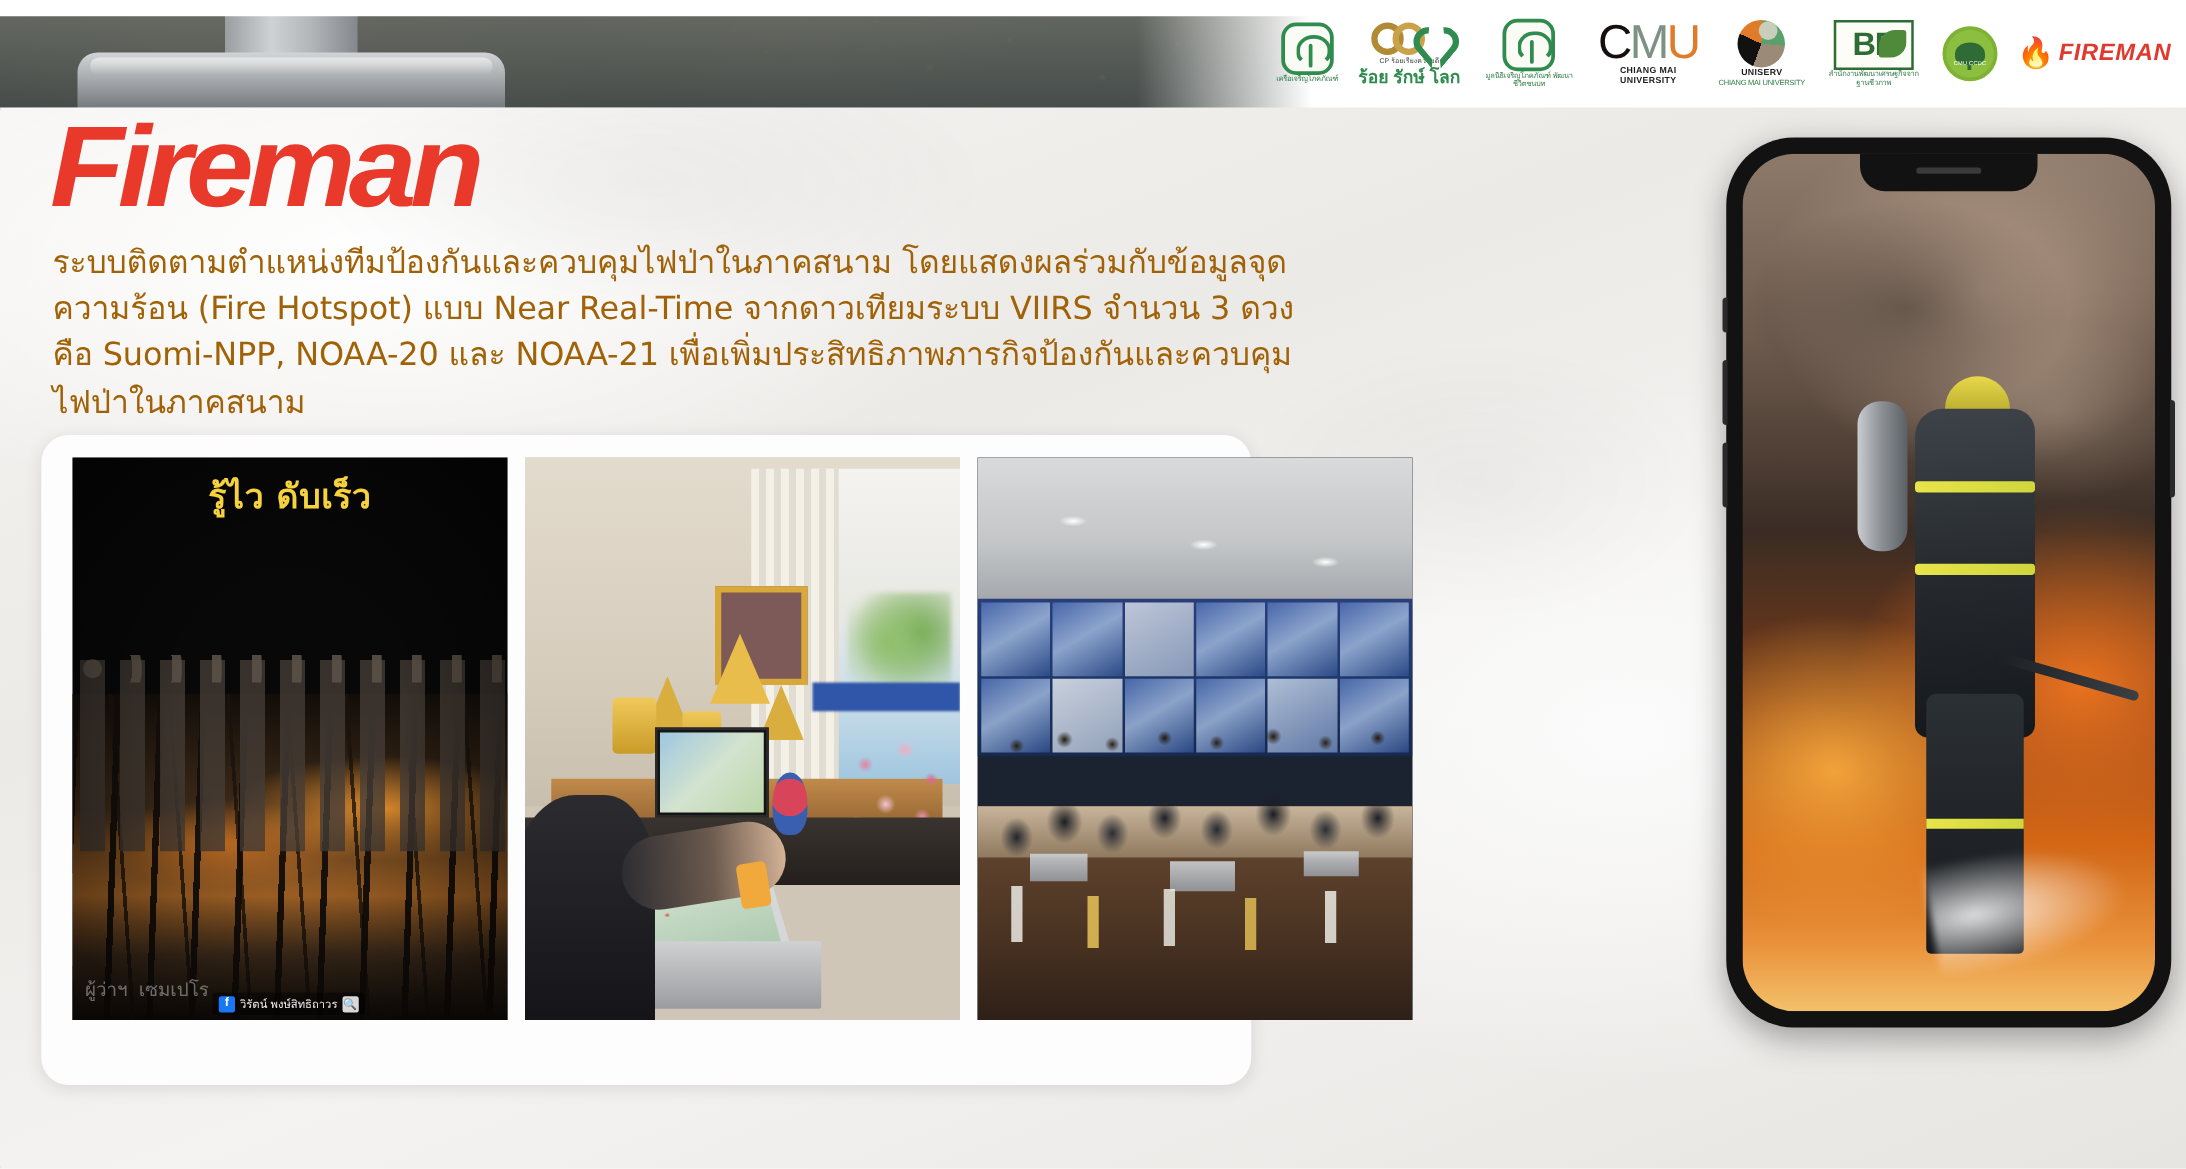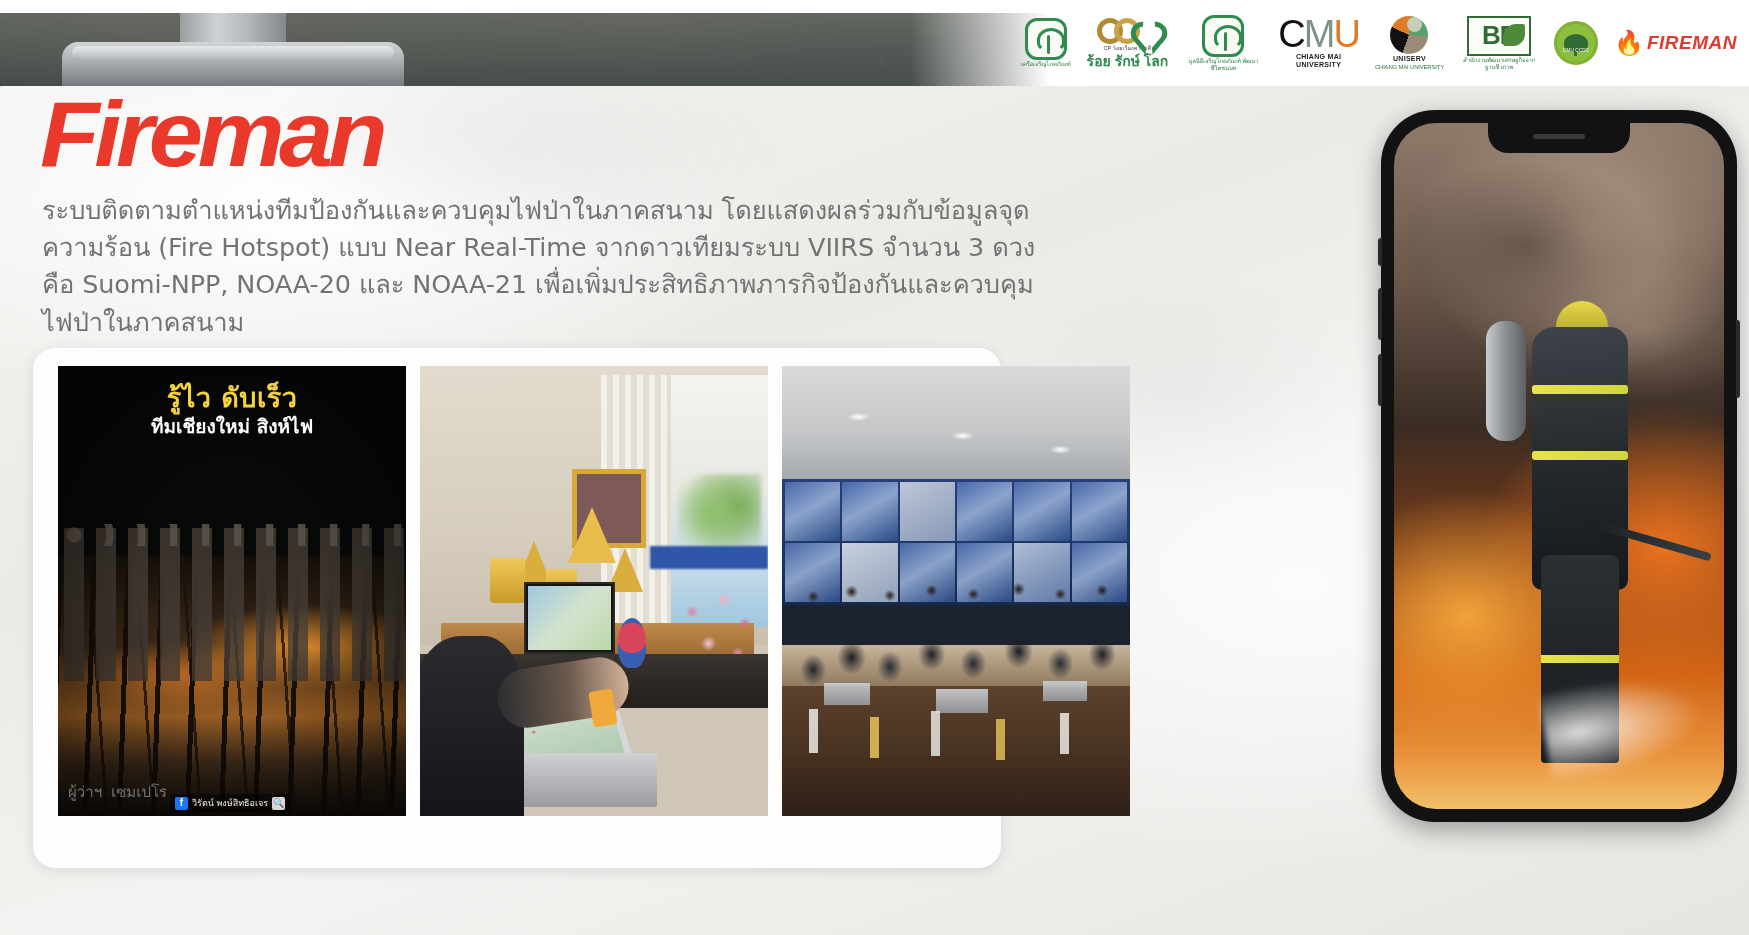--- a/index.html
+++ b/index.html
@@ -318,21 +318,21 @@
   }
 
   
   .body-text {
     position: absolute;
     left: 42px; top: 192px;
     width: 1010px;
     font-family: "DejaVu Sans", "Liberation Sans", sans-serif;
     font-size: 25.5px;
     line-height: 1.46;
-    color: #737373;
+    color: #a16207;
     letter-spacing: -0.1px;
     z-index: 6;
   }
 
   
   .photo-card {
     position: absolute;
     left: 33px; top: 348px;
     width: 968px; height: 520px;
     background: #fdfdfd;
@@ -867,27 +867,26 @@
     <div class="photo-strip">
 
       <div class="photo p1">
         <div class="firebg"></div>
         <div class="trees"></div>
         <div class="crowd"></div>
         <div class="crowd-heads"></div>
         <div class="vignette"></div>
         <div class="ptext">
           <div class="l1">รู้ไว ดับเร็ว</div>
-          <div class="l2">ทีมเชียงใหม่   สิงห์ไฟ</div>
         </div>
         <div class="wm">ผู้ว่าฯ
 เซมเปโร</div>
         <div class="fbbar">
           <span class="fbicon">f</span>
-          <span class="fbtxt">วิรัตน์ พงษ์สิทธิอเจร</span>
+          <span class="fbtxt">วิรัตน์ พงษ์สิทธิถาวร</span>
           <span class="fbmag">🔍</span>
         </div>
       </div>
 
       <div class="photo mid p2">
         <div class="wall"></div>
         <div class="window"></div>
         <div class="curtain"></div>
         <div class="greenery"></div>
         <div class="bluebar"></div>

